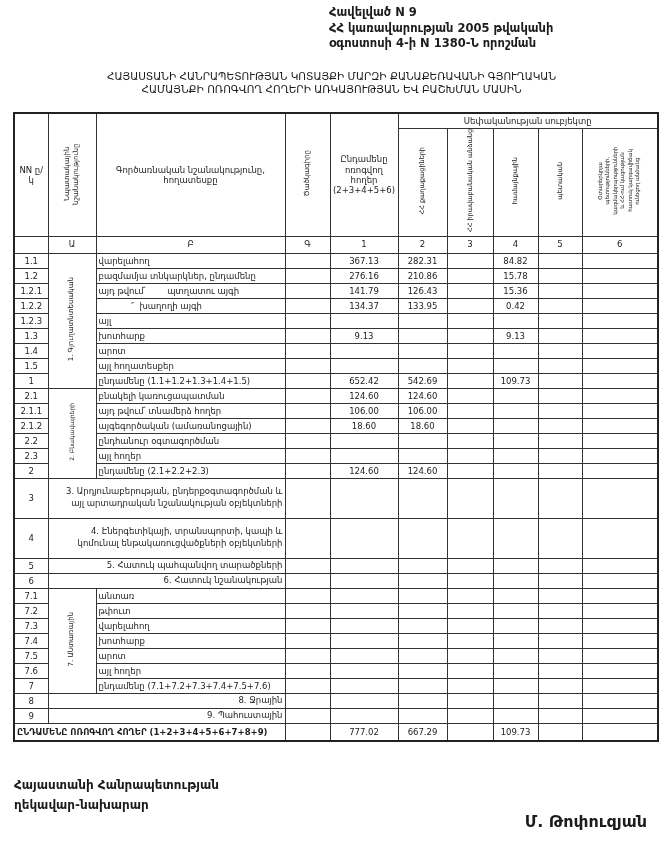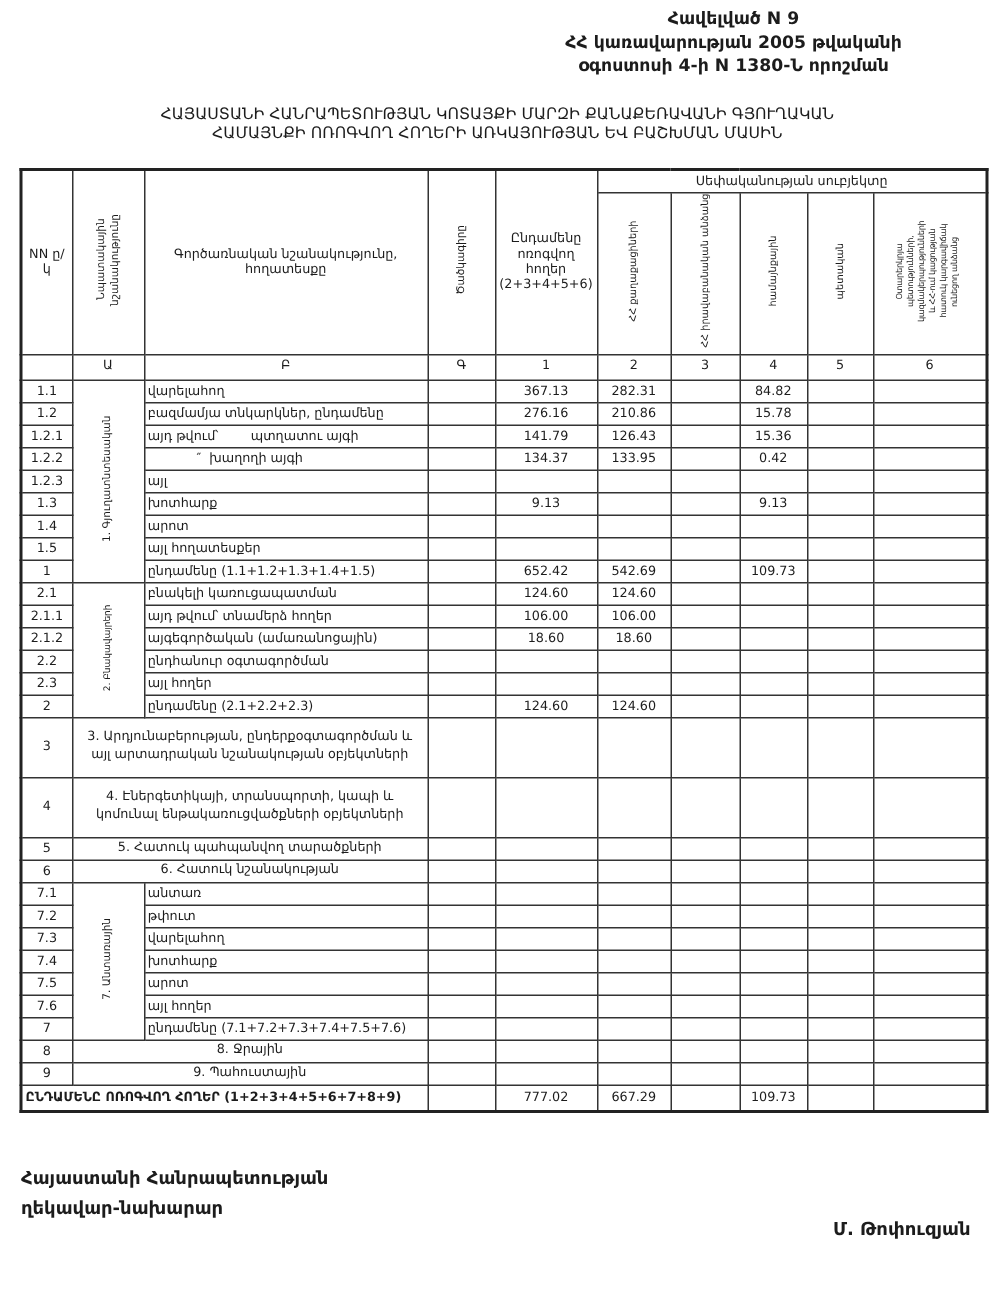--- a/index.html
+++ b/index.html
@@ -3,21 +3,21 @@
 <meta charset="utf-8">
 <style>
   html,body{margin:0;padding:0;}
   body{
     width:663px;height:861px;position:relative;background:#ffffff;
     font-family:"DejaVu Sans","Liberation Sans",sans-serif;color:#1c1c1c;
     -webkit-font-smoothing:antialiased;
   }
   .appendix{
     position:absolute;top:5px;right:14px;width:320px;
-    text-align:center;font-weight:bold;font-size:11.5px;line-height:1.35;
+    text-align:left;font-weight:bold;font-size:11.5px;line-height:1.35;
   }
   .doc-title{
     position:absolute;top:70px;left:0;width:100%;
     text-align:center;font-weight:normal;font-size:10.5px;line-height:1.25;
   }
   table.land{
     position:absolute;top:112px;left:13px;width:644px;
     border-collapse:collapse;table-layout:fixed;
     border:2px solid #222;
   }
@@ -42,28 +42,28 @@
   .vt .ln{display:block;}
   .f7{font-size:7px;}
   .f65{font-size:6.5px;}
   .f6{font-size:6px;}
   .f55{font-size:5.5px;letter-spacing:-0.2px;}
   td.num{text-align:center;font-size:8px;margin-left:10px;}
   td.label{text-align:left;padding-left:3px;font-size:8.5px;}
   td.val{text-align:center;font-size:9px;}
   td.code{}
   td.total-label{font-weight:bold;font-size:8.5px;text-align:left;}
-  td.span-label{font-size:8.5px;text-align:center;padding-left:3px;line-height:1.4;}
+  td.span-label{font-size:8.5px;text-align:right;padding-left:3px;line-height:1.4;}
   .sig{
     position:absolute;top:776px;left:14px;
     font-weight:bold;font-size:12px;line-height:1.65;
   }
   .sig-name{
     position:absolute;top:812px;right:16px;
-    font-weight:bold;font-size:12px;
+    font-weight:bold;font-size:16px;
   }
 </style>
 </head>
 <body>
 
 <div class="appendix">
   <div>Հավելված N 9</div>
   <div>ՀՀ կառավարության 2005 թվականի</div>
   <div>օգոստոսի 4-ի N 1380-Ն որոշման</div>
 </div>

